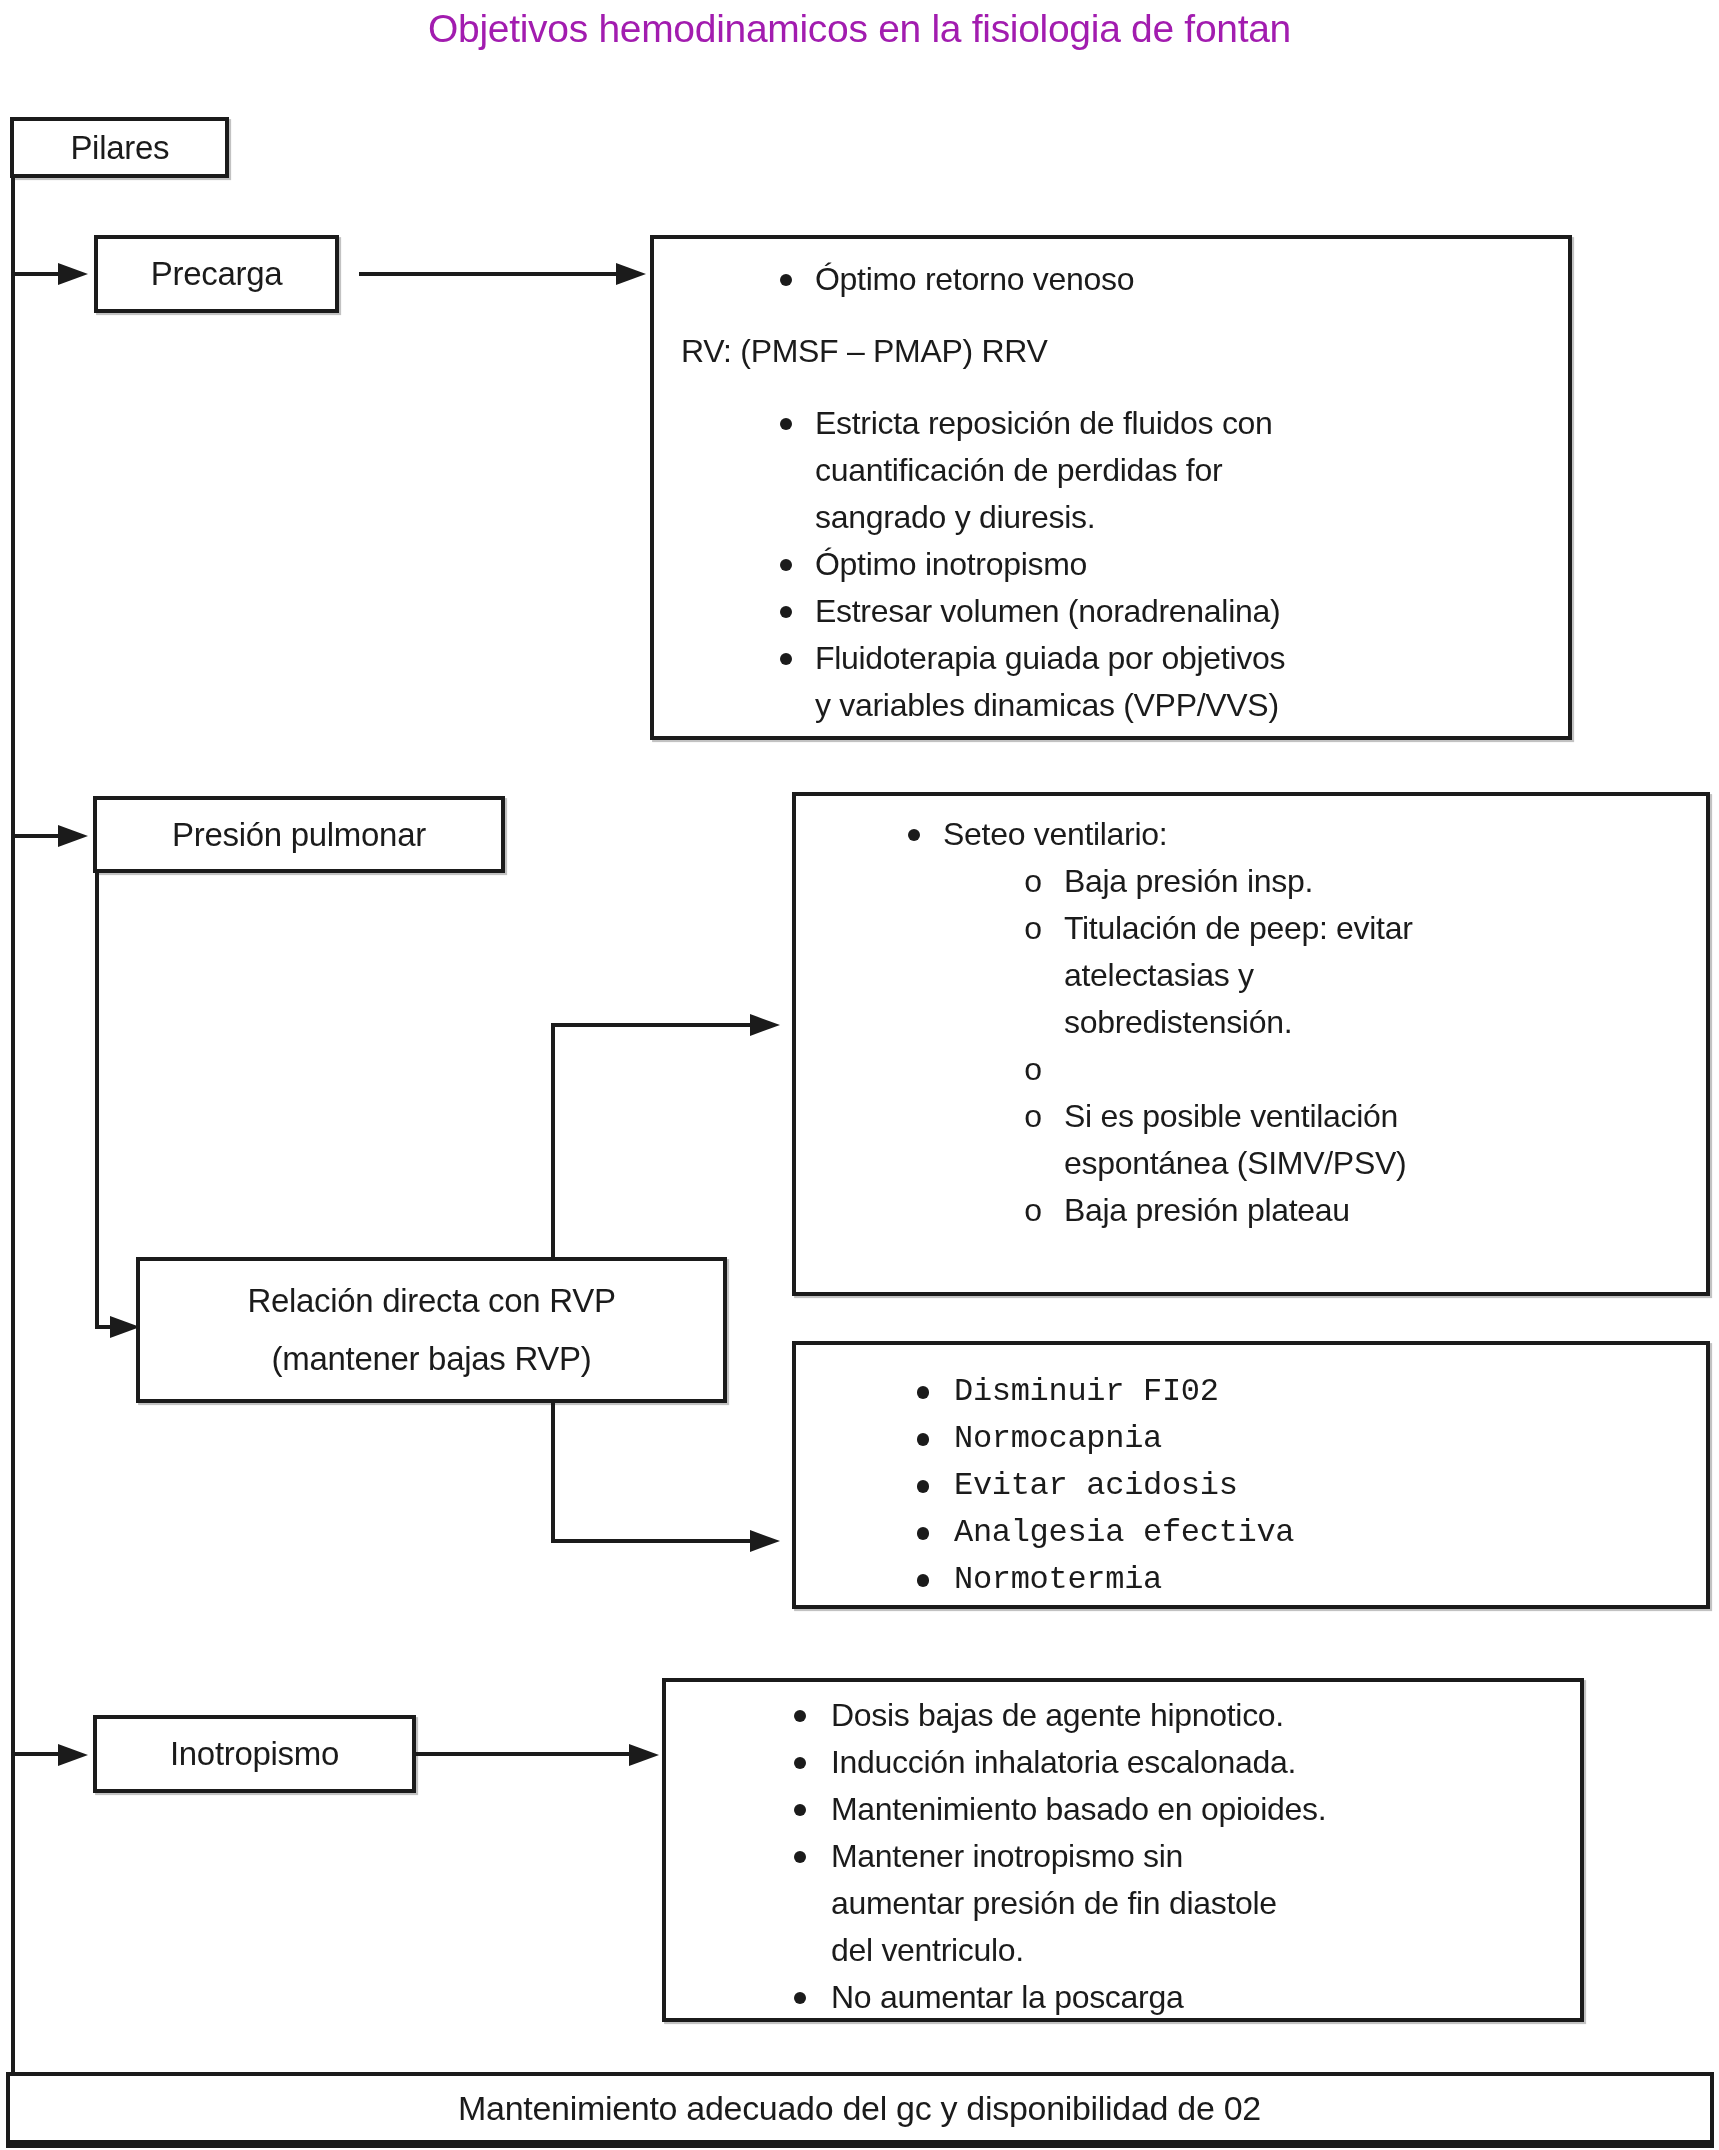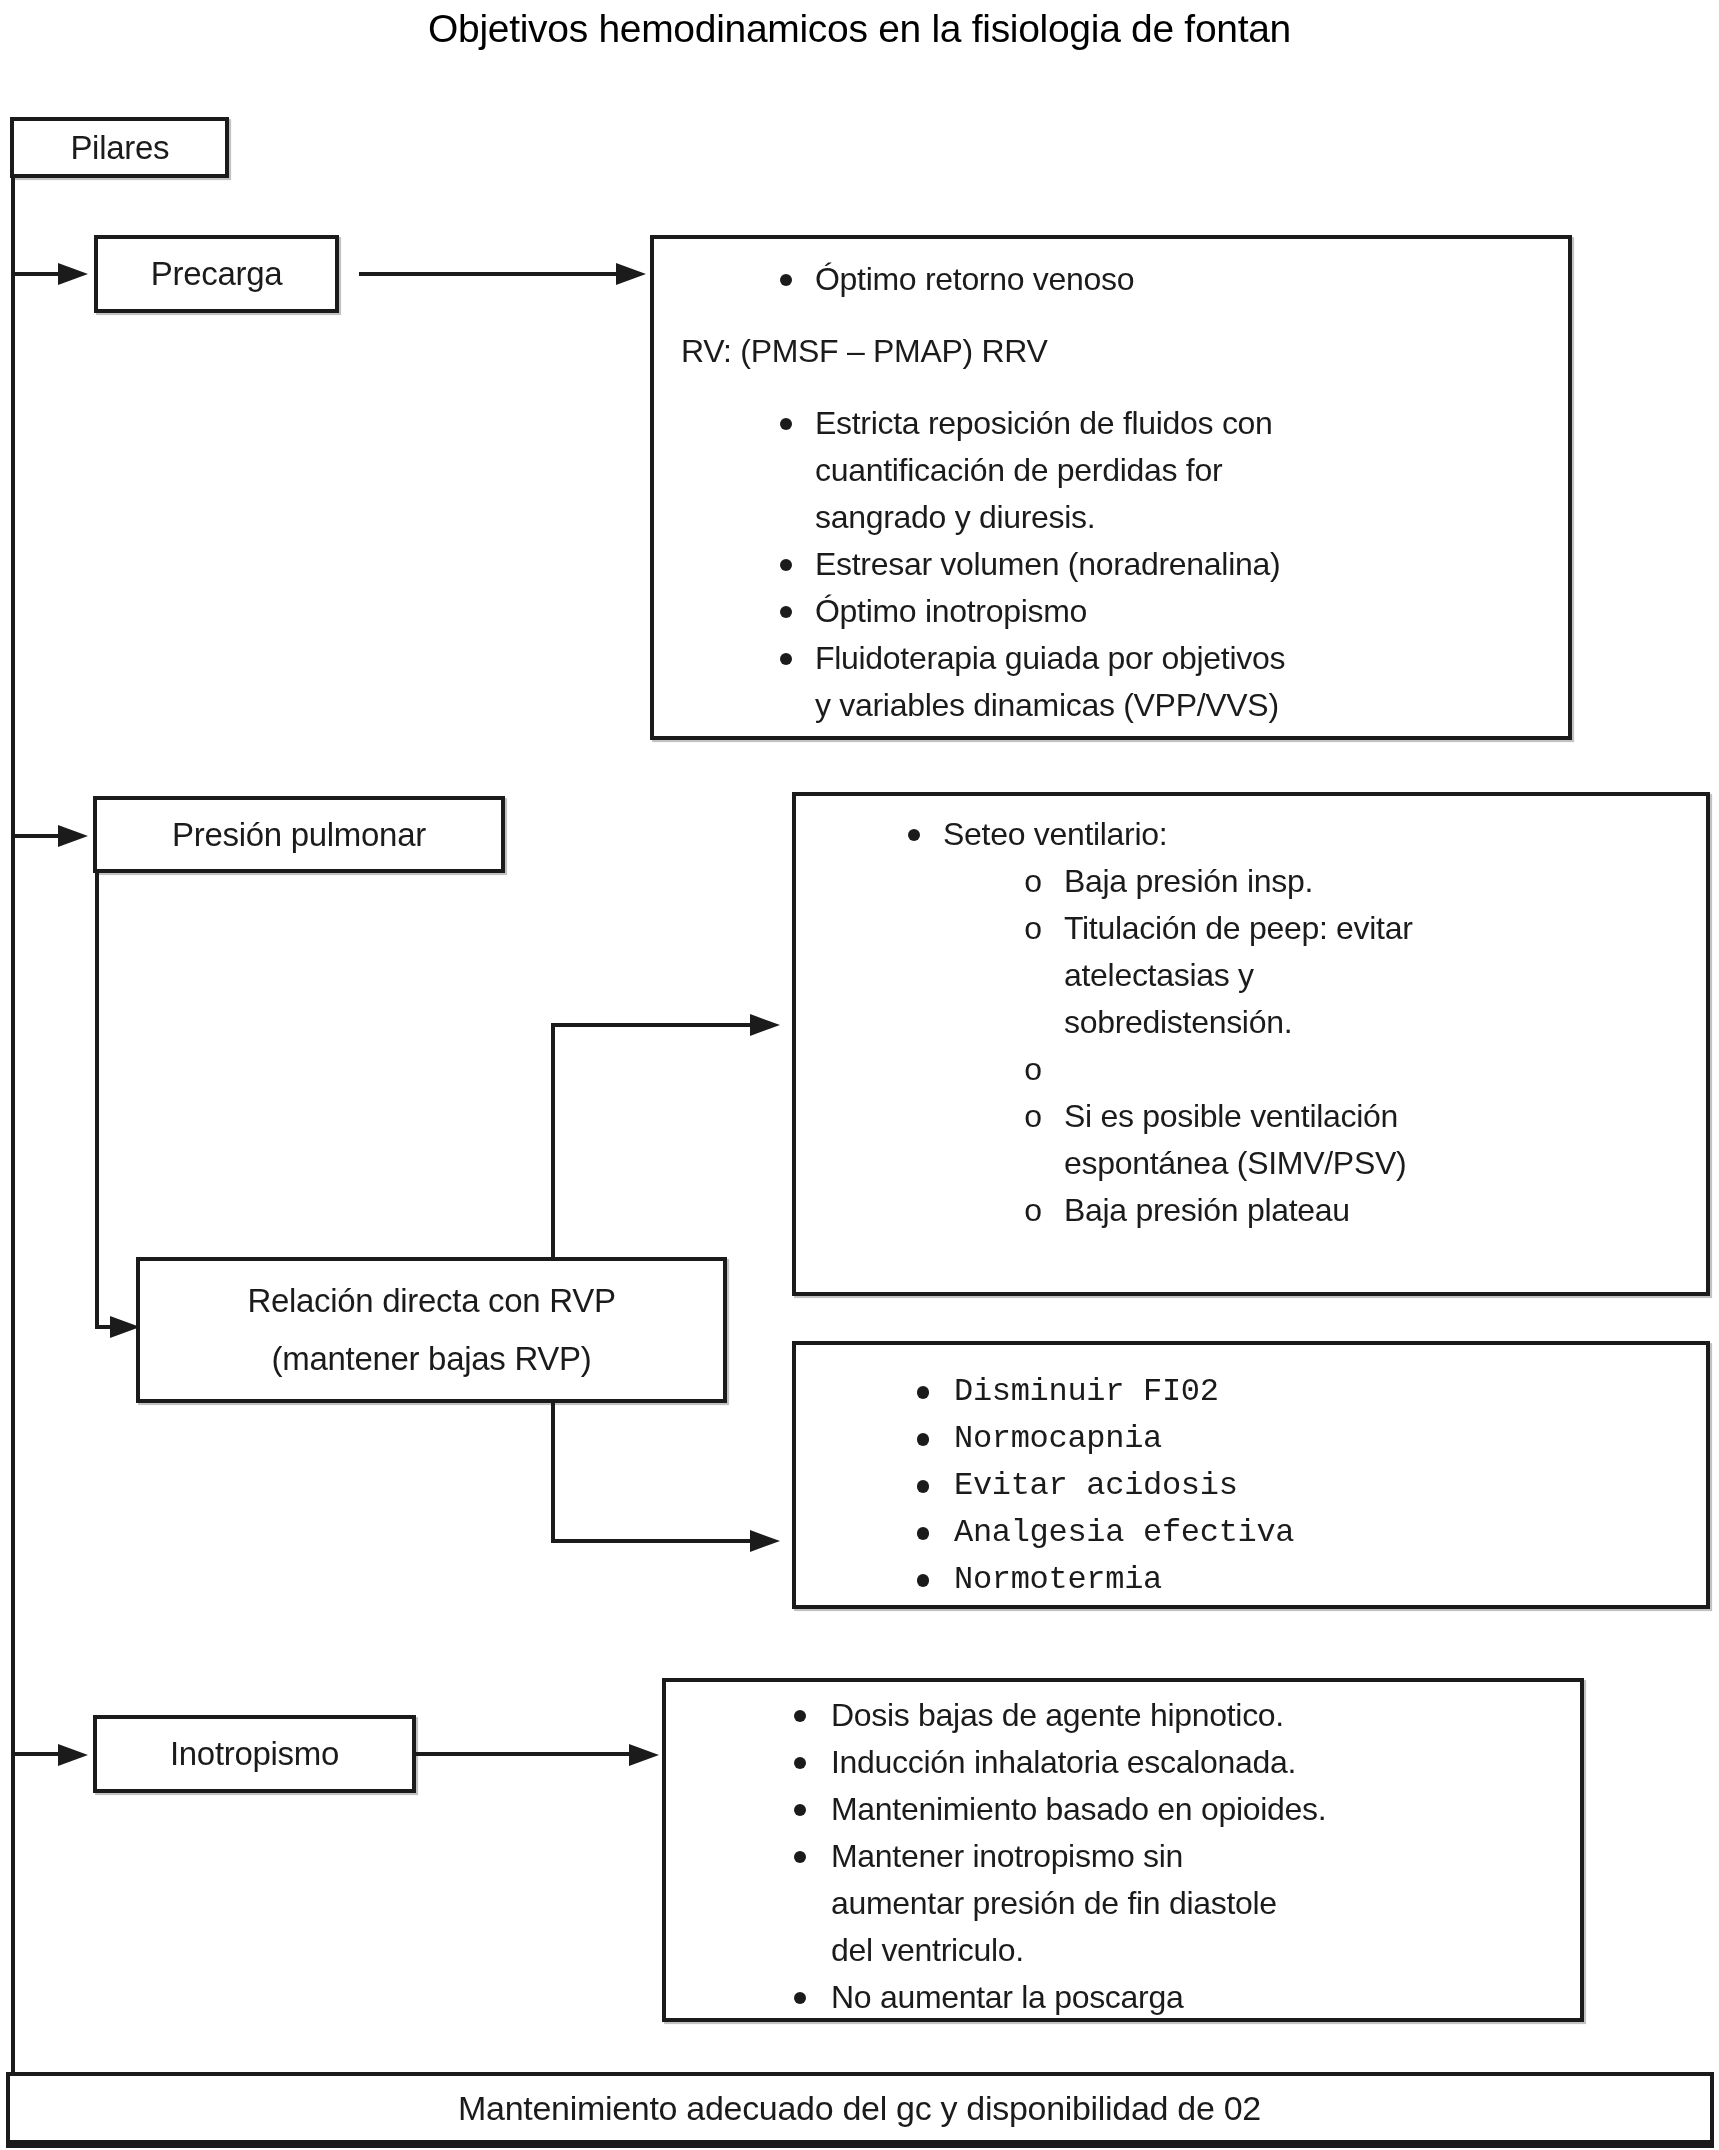--- a/index.html
+++ b/index.html
@@ -11,21 +11,21 @@
     color:#1b1b1b;
     letter-spacing:-0.3px;
     overflow:hidden;
   }
   .abs{position:absolute;}
   
   .title{
     left:0;right:0;top:6.9px;
     text-align:center;
     font-size:39px;
-    color:#000000;
+    color:#a21caf;
   }
   
   .node{
     border:4.1px solid #1b1b1b;
     background:#ffffff;
     display:flex;align-items:center;justify-content:center;
     font-size:33px;
     box-sizing:border-box;
     box-shadow:2.1px 2.1px 0 rgba(120,120,120,0.45);
   }
@@ -121,25 +121,25 @@
         </div>
         <div class="item plain lvl1">
           <div class="txt">RV: (PMSF – PMAP) RRV</div>
         </div>
         <div class="item lvl1">
           <span class="marker disc"></span>
           <div class="txt">Estricta reposición de fluidos con<br>cuantificación de perdidas for<br>sangrado y diuresis.</div>
         </div>
         <div class="item lvl1">
           <span class="marker disc"></span>
+          <div class="txt">Óptimo inotropismo</div>
+        </div>
+        <div class="item lvl1">
+          <span class="marker disc"></span>
           <div class="txt">Estresar volumen (noradrenalina)</div>
-        </div>
-        <div class="item lvl1">
-          <span class="marker disc"></span>
-          <div class="txt">Óptimo inotropismo</div>
         </div>
         <div class="item lvl1">
           <span class="marker disc"></span>
           <div class="txt">Fluidoterapia guiada por objetivos<br>y variables dinamicas (VPP/VVS)</div>
         </div>
       </div>
   </div>
 
   <div class="abs hline" style="left:13.8px;top:834px;width:44px;"></div>
   <div class="abs ahead" style="left:58px;top:825px;"></div>

